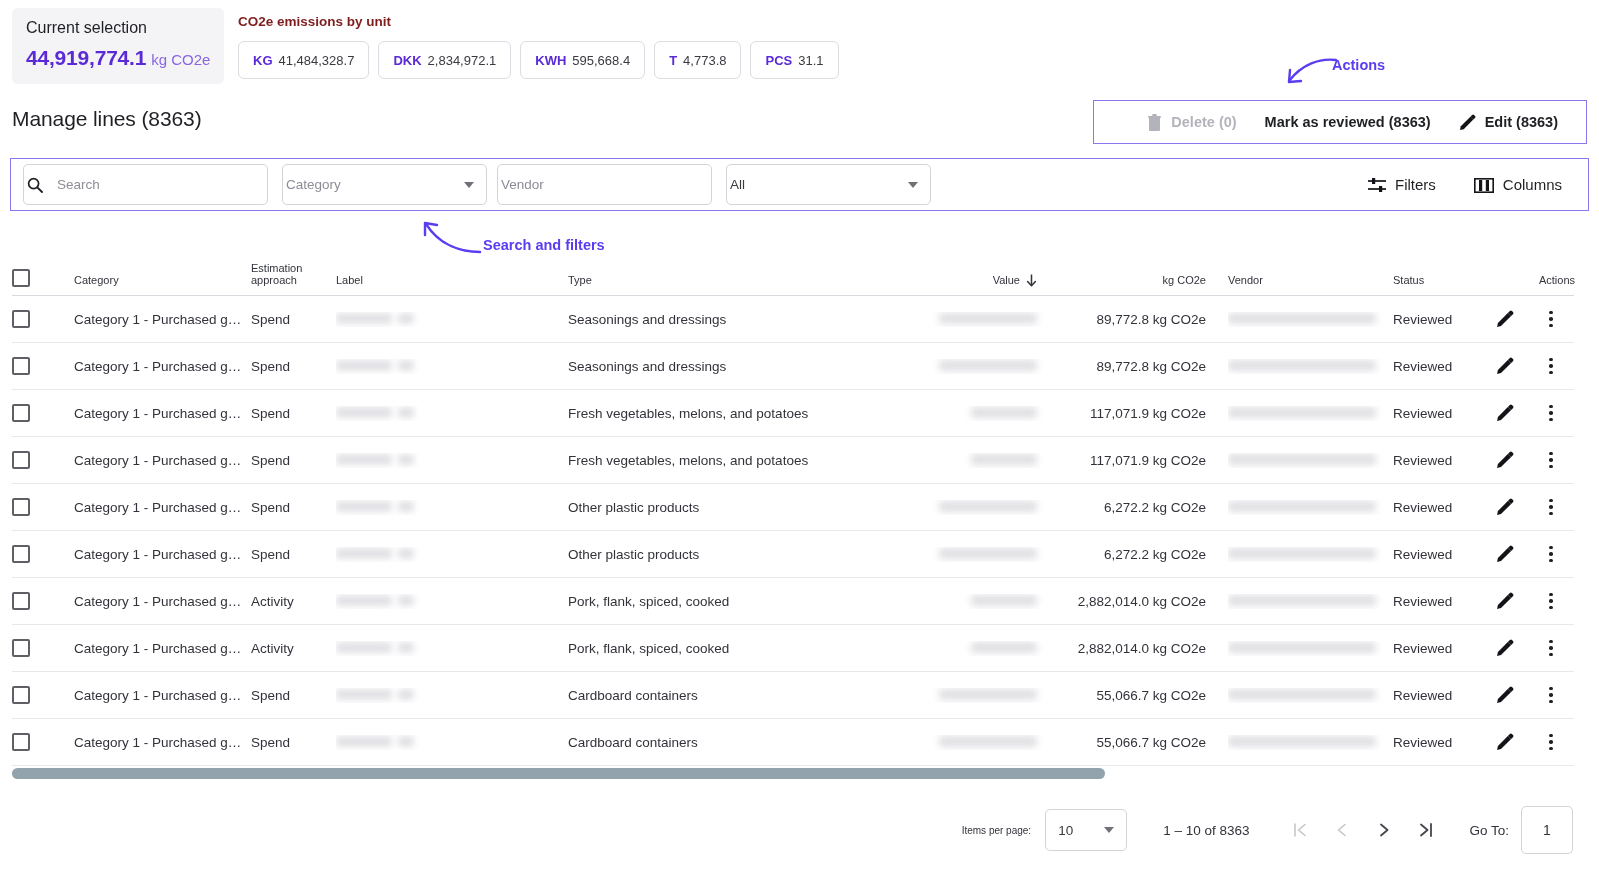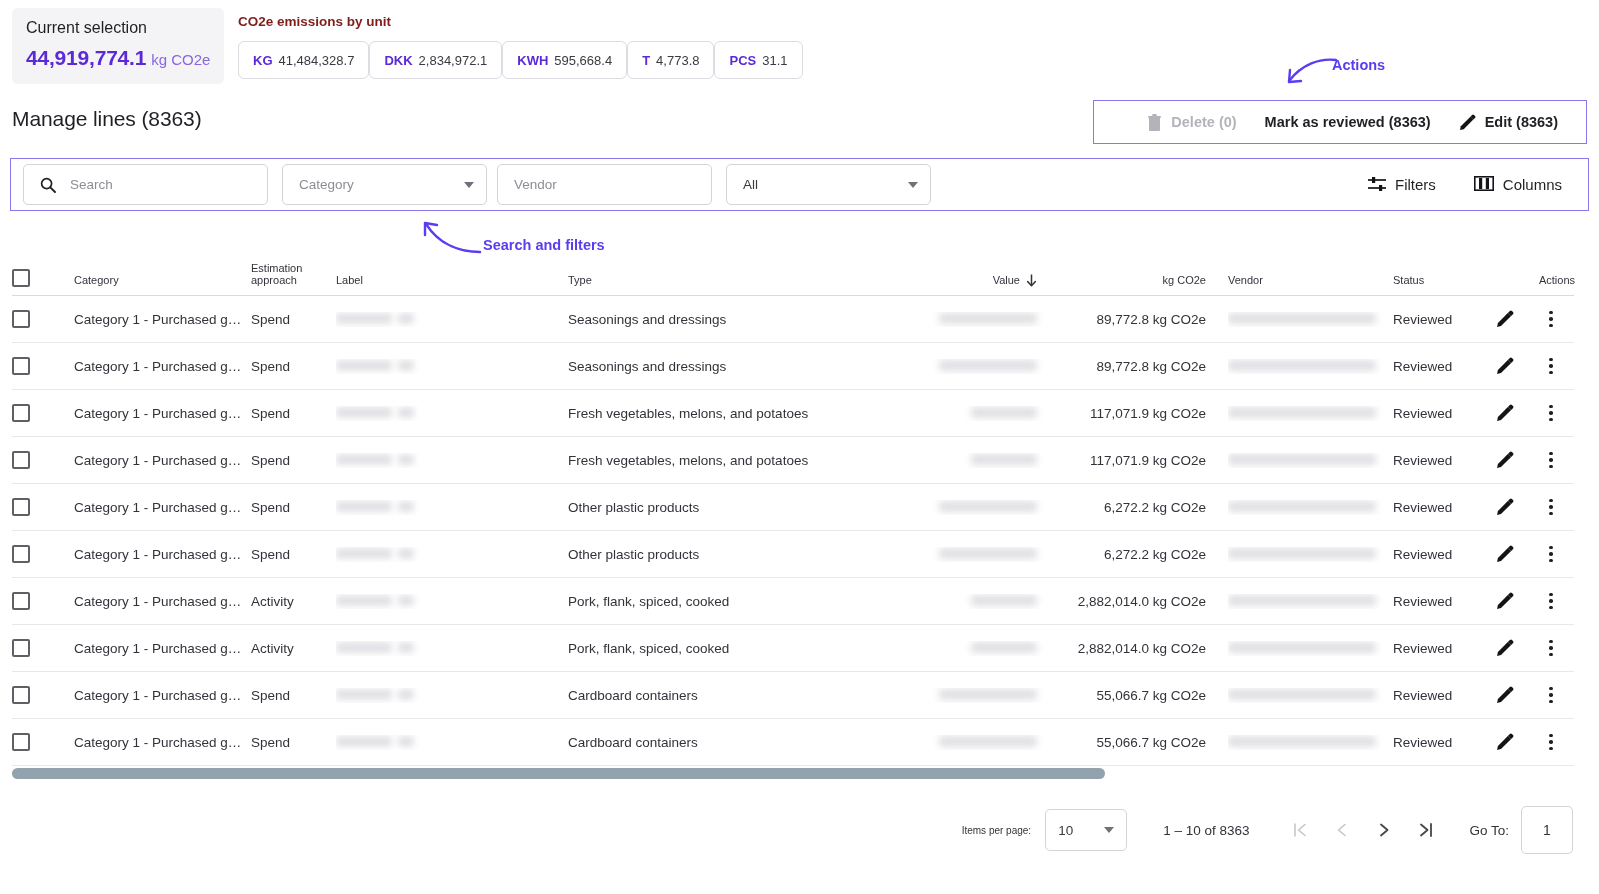--- a/index.html
+++ b/index.html
@@ -21,21 +21,21 @@
     width: 212px; height: 76px;
     background: #f4f4f6; border-radius: 6px;
     padding: 11px 14px 0 14px;
   }
   .sel-value-row { margin-top: 9px; white-space: nowrap; }
   .sel-value { font-size: 21px; font-weight: bold; color: #5b2ad6; letter-spacing: -.2px; }
   .sel-unit { font-size: 15px; color: #8866e0; margin-left: 5px; }
 
   .units-wrap { position: absolute; left: 238px; top: 14px; }
   .units-title { font-size: 13.5px; font-weight: bold; color: #7f1d1d; }
-  .chips { display: flex; margin-top: 12px; }
+  .chips { display: flex; gap: 9px; margin-top: 12px; }
   .chip {
     border: 1px solid #dcdce2; border-radius: 6px;
     height: 38px; display: flex; align-items: center;
     padding: 0 14px; white-space: nowrap; background: #fff;
   }
   .chip-unit { font-size: 13px; font-weight: bold; color: #5b2ad6; }
   .chip-val { font-size: 13px; color: #3a3b40; margin-left: 6px; }
 
   
   .ann { position: absolute; pointer-events: none; }
@@ -73,39 +73,39 @@
   
   .filter-bar {
     position: absolute; left: 10px; top: 158px;
     width: 1579px; height: 53px;
     border: 1px solid #8b77ec; background: #fff;
     display: flex; align-items: center; padding: 0 8px;
   }
   .field {
     height: 41px; border: 1px solid #d3d3d9; border-radius: 5px;
     background: #fff; display: flex; align-items: center;
-    padding: 0 16px; position: relative;
+    padding: 0 3px; position: relative;
   }
   .f-search { width: 245px; margin-left: 4px; gap: 14px; }
   .f-category { width: 205px; margin-left: 14px; }
   .f-vendor { width: 215px; margin-left: 10px; }
   .f-all { width: 205px; margin-left: 14px; }
   .ph { font-size: 13.5px; color: #8d8d96; }
   .val { font-size: 13.5px; color: #3a3b40; }
   .caret {
     position: absolute; right: 12px; top: 50%;
     transform: translateY(-50%);
     width: 0; height: 0;
     border-left: 5.5px solid transparent;
     border-right: 5.5px solid transparent;
     border-top: 6.5px solid #6f7078;
   }
   .bar-right { margin-left: auto; display: flex; align-items: center; gap: 26px; padding-right: 12px; }
   .bar-btn {
-    display: flex; align-items: flex-start; gap: 9px;
+    display: flex; align-items: flex-end; gap: 9px;
     font-size: 15px; color: #1f2024; background: none; border: none;
     font-family: inherit; cursor: pointer; white-space: nowrap;
   }
 
   
   .table { position: absolute; left: 12px; top: 252px; width: 1562px; }
   .trow {
     display: flex; align-items: center;
     height: 47px; border-bottom: 1px solid #e8e8ec;
   }

